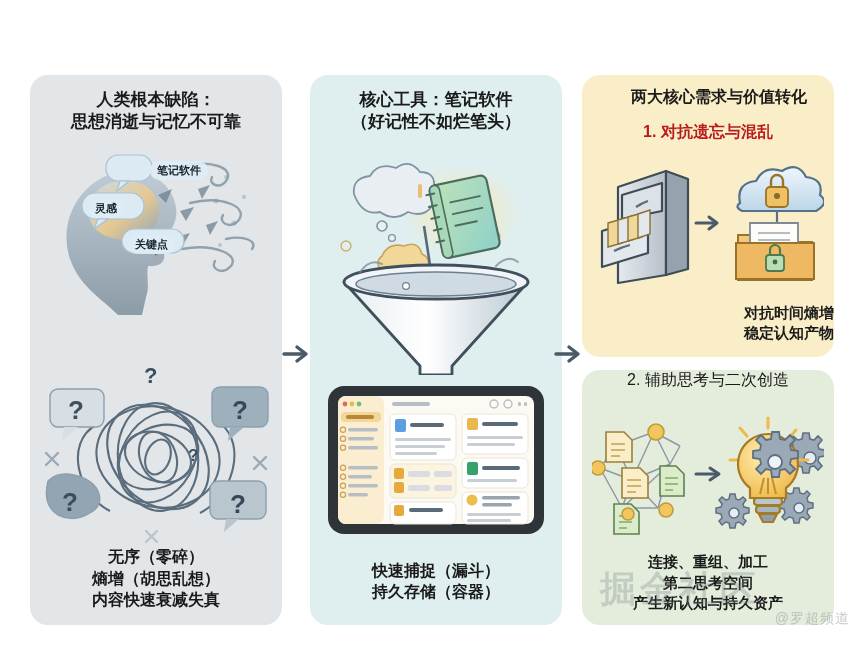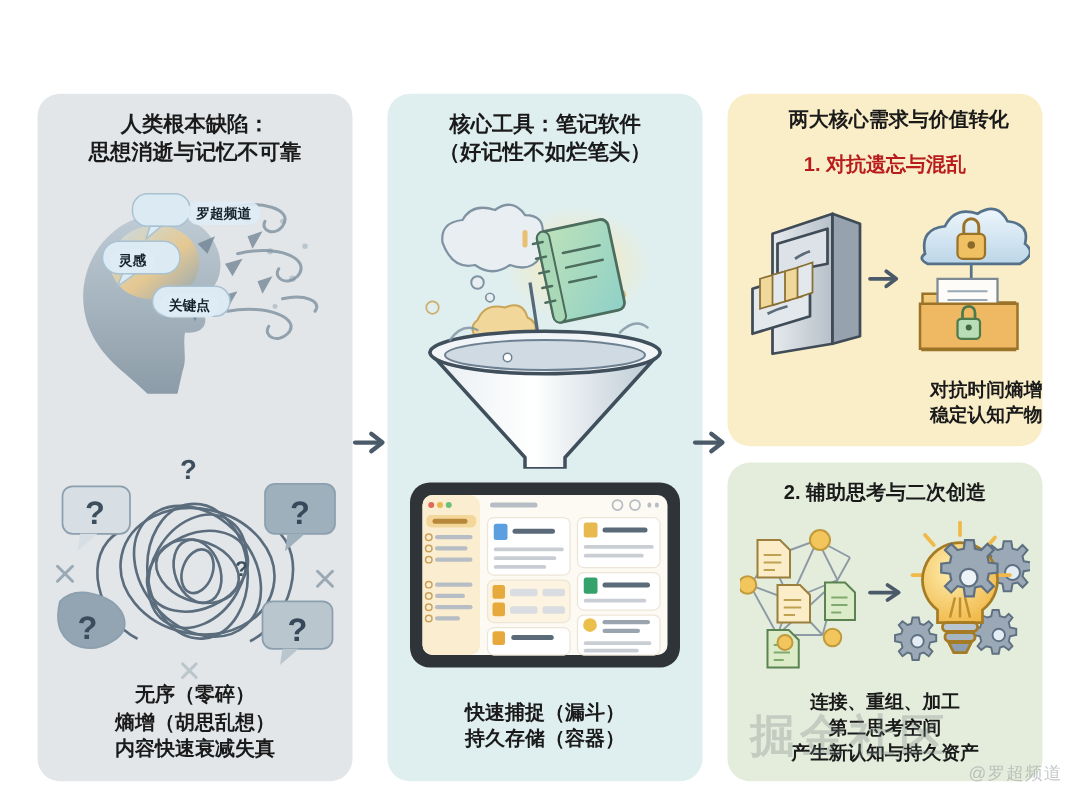--- a/index.html
+++ b/index.html
@@ -37,21 +37,21 @@
   #panel-tool { left: 310px; top: 75px; width: 252px; height: 550px; background: #dfeeee; }
   #panel-tool .panel-head { margin-top: 14px; font-size: 17px; }
   #panel-tool .panel-foot { position: absolute; left: 0; bottom: 22px; width: 100%; font-size: 16px; }
 
   #panel-value1 { left: 582px; top: 75px; width: 252px; height: 282px; background: #faeec9; }
   #panel-value1 .panel-head { margin-top: 12px; font-size: 16px; margin-left: 22px; }
   #panel-value1 .panel-sub  { margin-top: 14px; text-align: center; font-size: 16px; font-weight: bold; color: #b91c1c; }
   #panel-value1 .panel-foot { position: absolute; left: 0; bottom: 14px; width: 100%; font-size: 15px; text-align: right; }
 
   #panel-value2 { left: 582px; top: 370px; width: 252px; height: 255px; background: #e4eddc; }
-  #panel-value2 .panel-sub  { margin-top: 14px; text-align: center; font-size: 16px; font-weight: bold; color: #1a1a1a; }
+  #panel-value2 .panel-sub  { text-align: center; font-size: 16px; font-weight: normal; color: #1a1a1a; }
   #panel-value2 .panel-foot { position: absolute; left: 0; bottom: 12px; width: 100%; font-size: 15px; }
 
   
   .flow-arrow { position: absolute; color: #4a5a68; }
   #arrow-1 { left: 282px; top: 340px; width: 28px; height: 28px; }
   #arrow-2 { left: 554px; top: 340px; width: 28px; height: 28px; }
 
   
   #brain-art { position: absolute; left: 0; top: 62px; width: 252px; height: 180px; }
   .tag {
@@ -143,21 +143,21 @@
         </g>
 
         <g fill="#dbeaf3" stroke="#a9c2d2" stroke-width="1.2">
           <rect x="52" y="56" width="62" height="26" rx="13"></rect>
           <path d="M68 82 l-4 10 14 -10 Z"></path>
           <rect x="92" y="92" width="62" height="24" rx="12"></rect>
           <rect x="76" y="18" width="46" height="26" rx="12"></rect>
           <path d="M90 44 l-3 10 12 -10 Z"></path>
         </g>
       </svg>
-      <div class="tag" id="tag-scattered">罗超频道</div>
+      <div class="tag" id="tag-scattered">笔记软件</div>
       <div class="tag" id="tag-inspire">灵感</div>
       <div class="tag" id="tag-keypoint">关键点</div>
     </div>
 
     <div id="tangle-art">
       <svg viewBox="0 0 248 180" width="248" height="180">
 
         <g fill="none" stroke="#4d6072" stroke-width="2.1" opacity="0.9">
           <ellipse cx="124" cy="92" rx="62" ry="50" transform="rotate(12 124 92)"></ellipse>
           <ellipse cx="124" cy="92" rx="58" ry="44" transform="rotate(48 124 92)"></ellipse>

